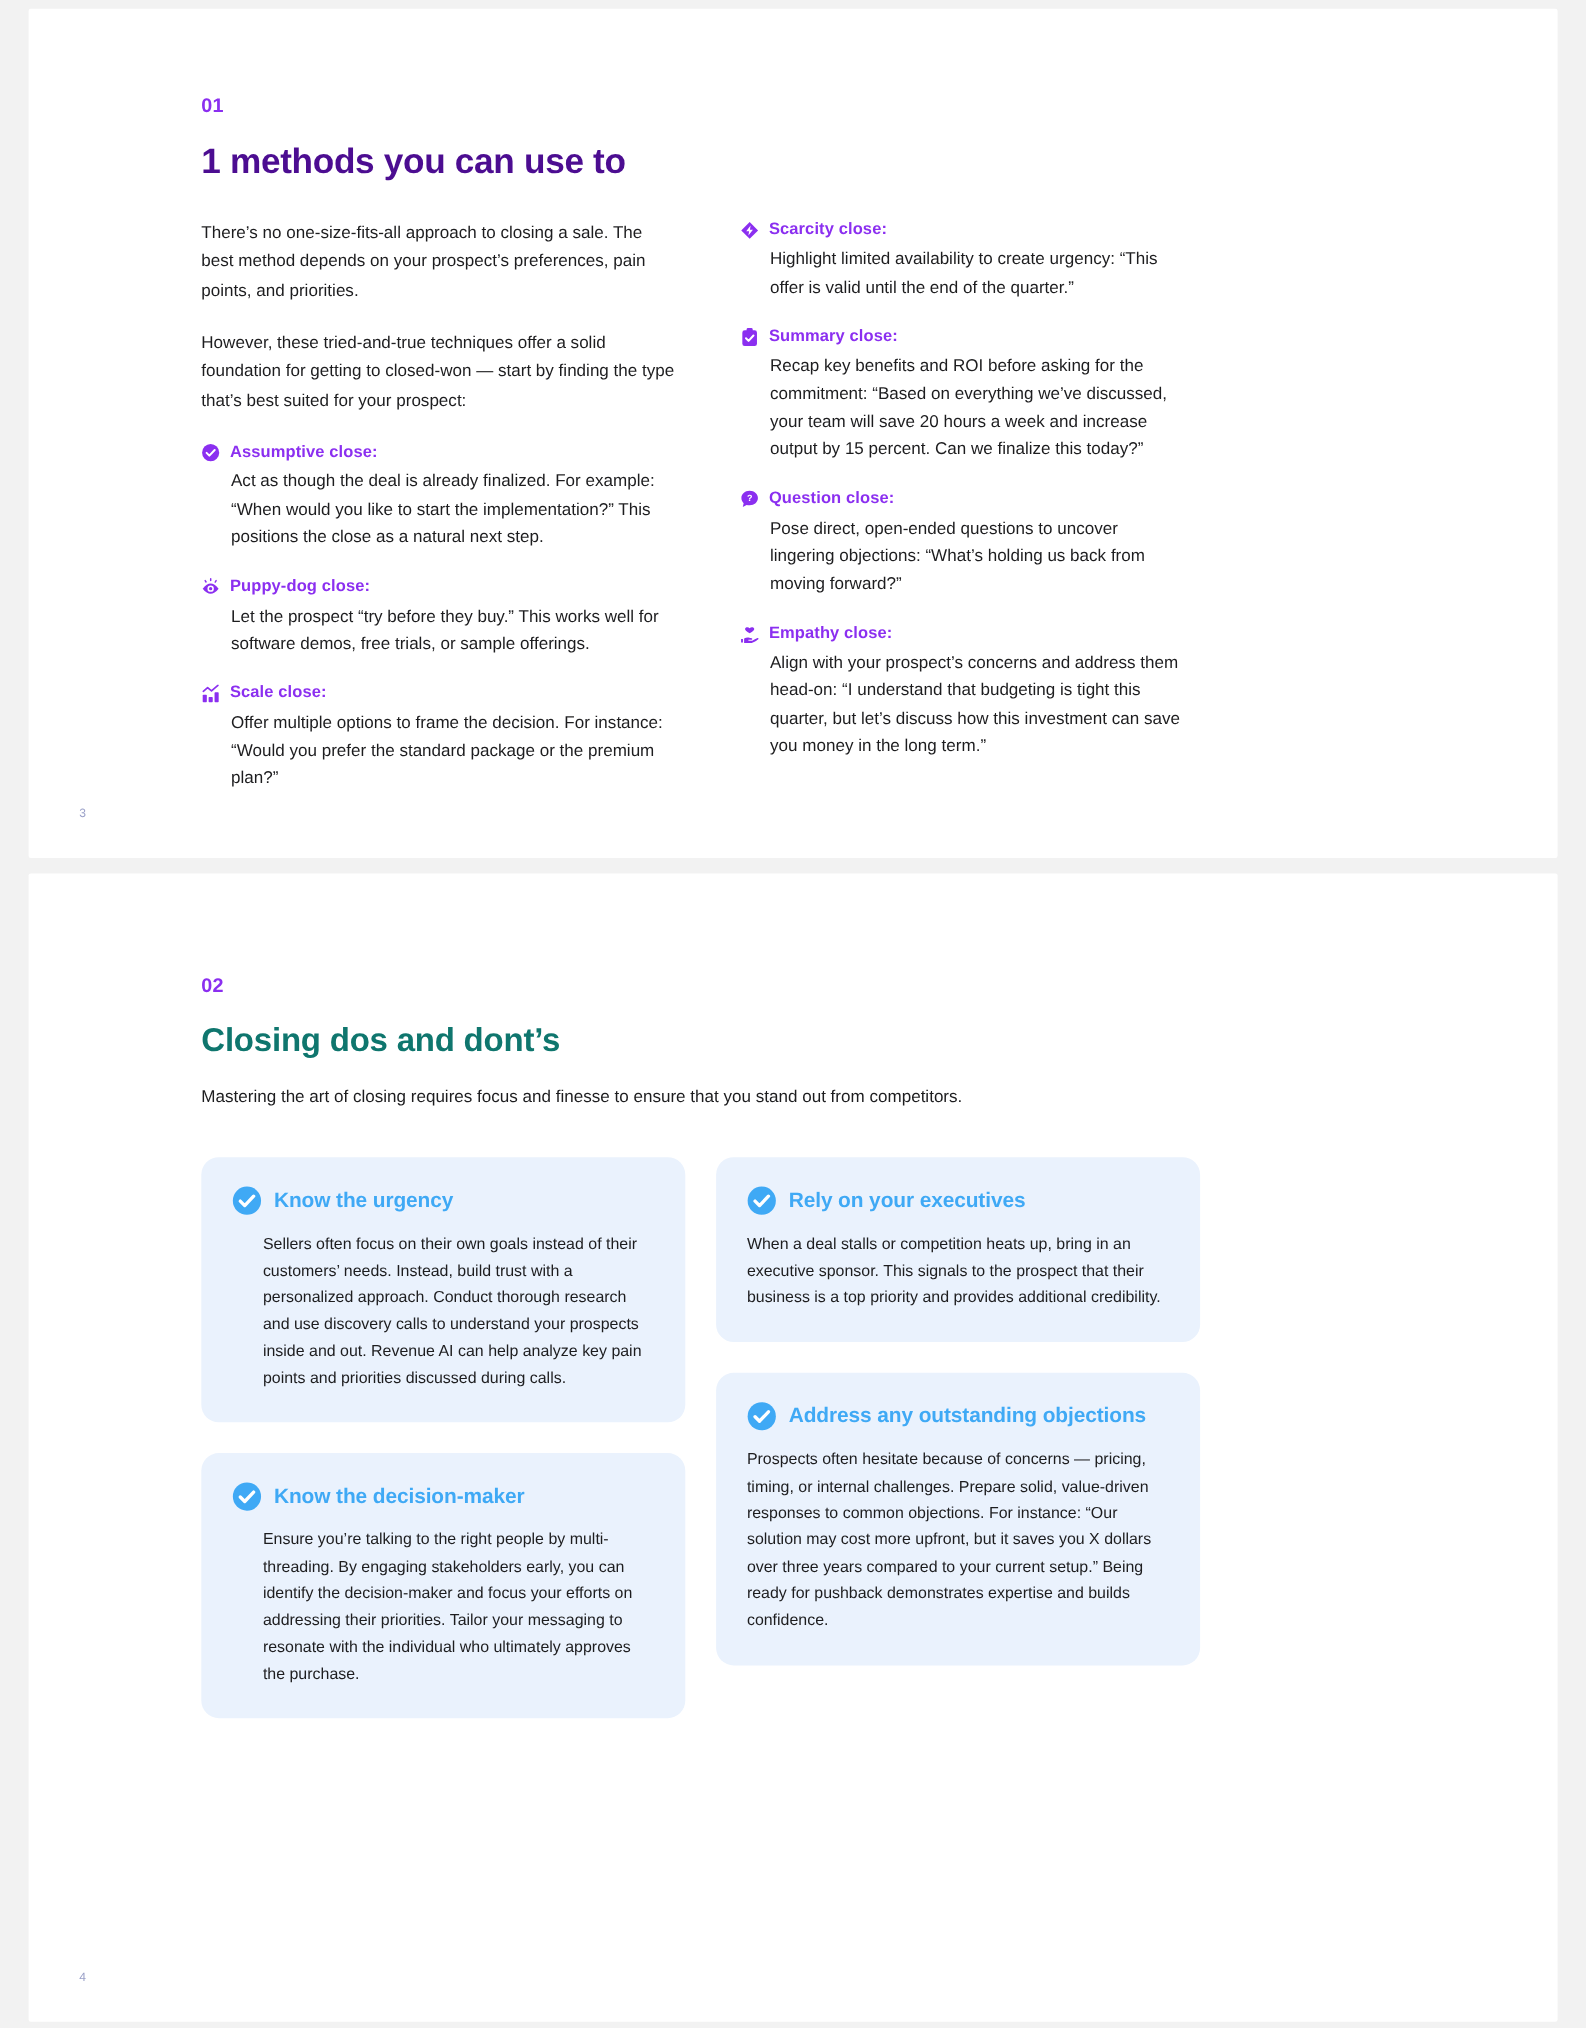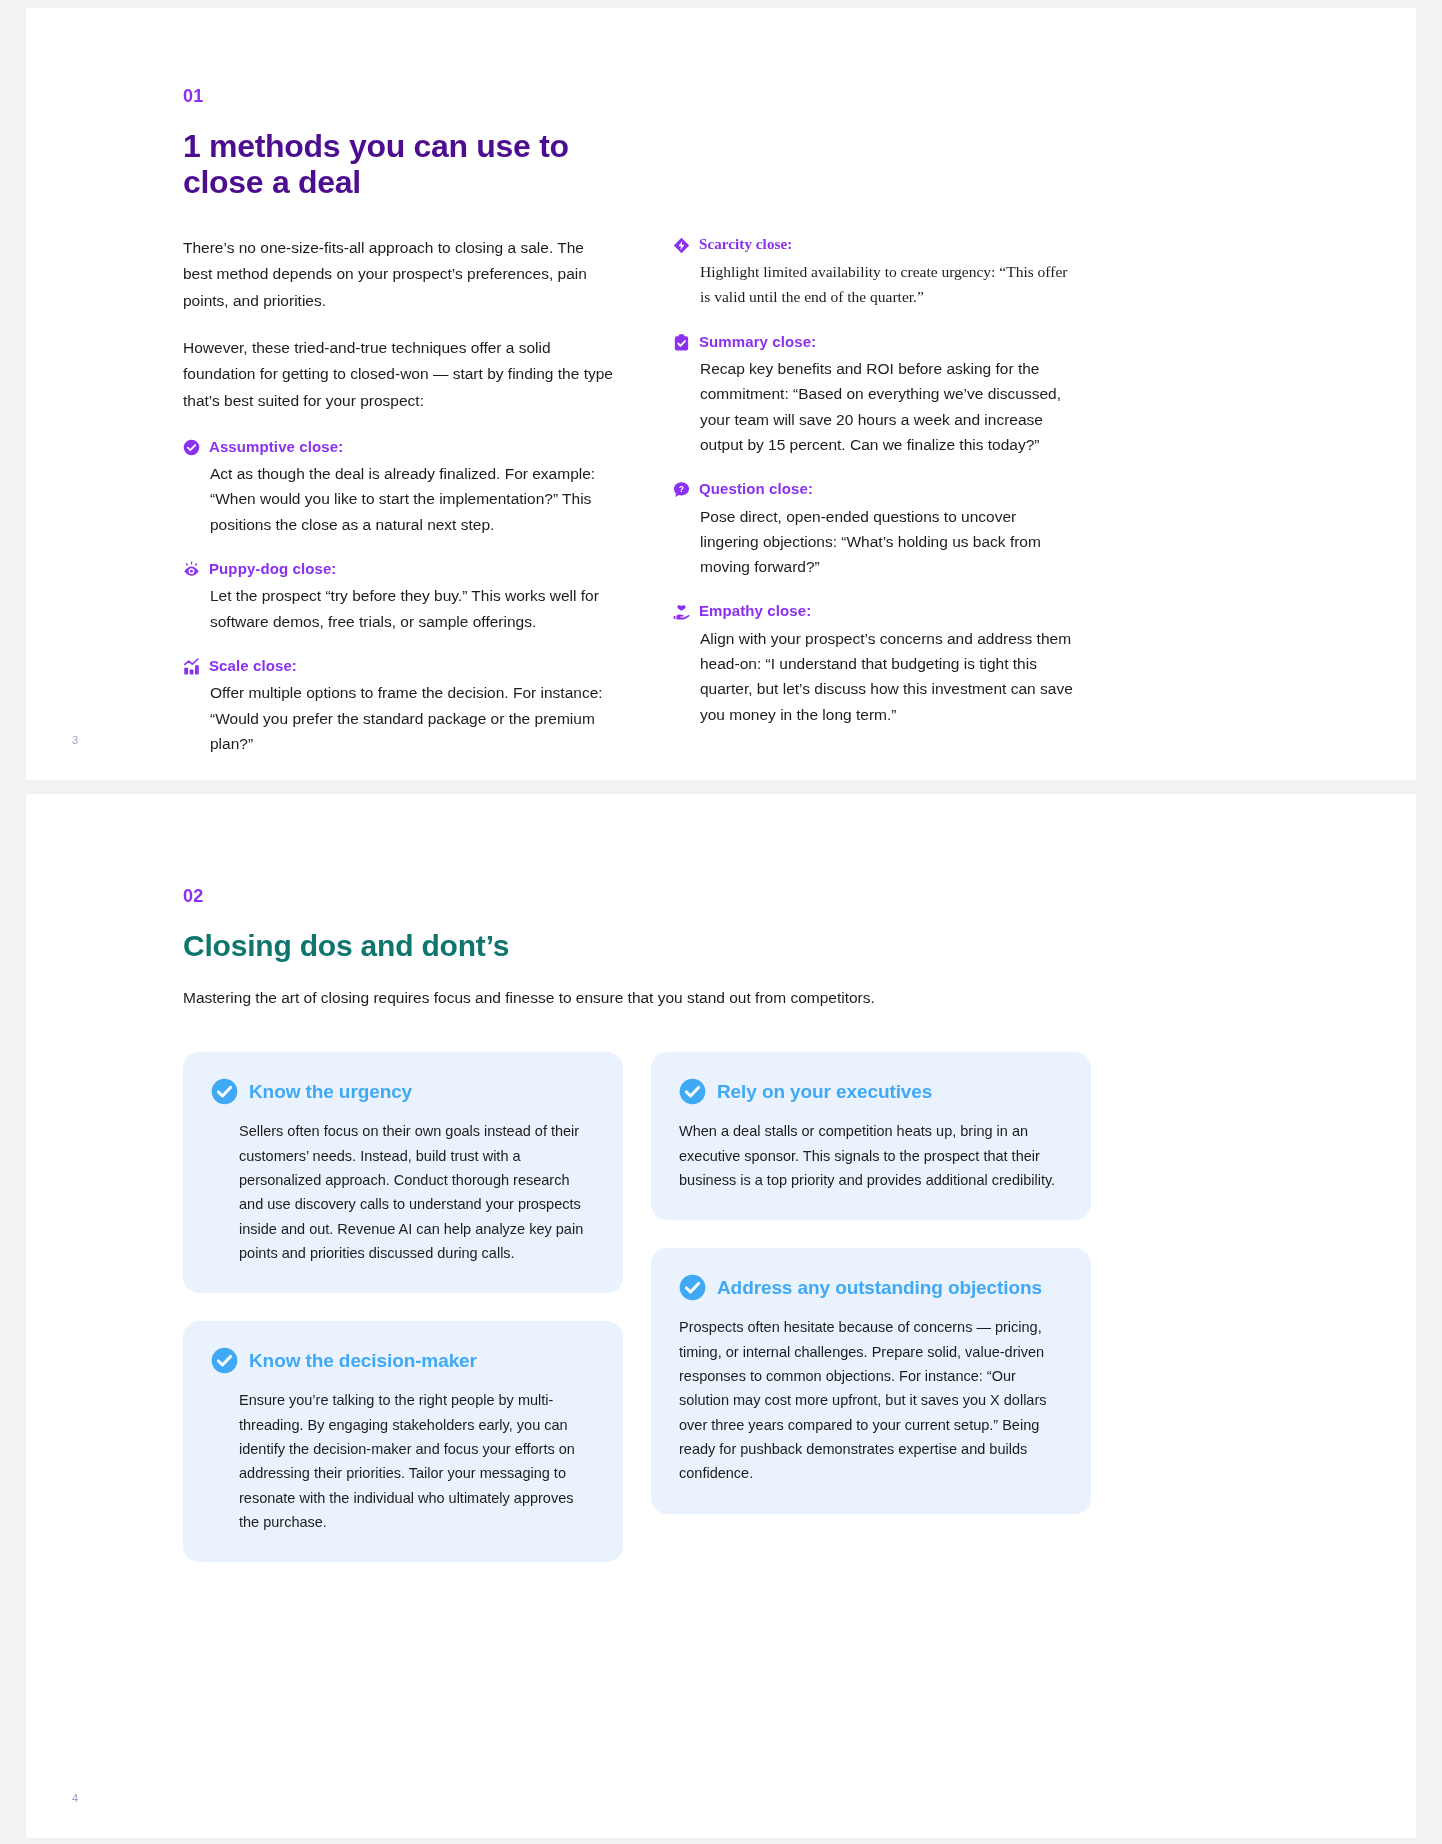--- a/index.html
+++ b/index.html
@@ -110,21 +110,21 @@
   }
 
   .method-body {
     color: #1d1d1f;
     font-size: 15.5px;
     line-height: 1.63;
     padding-left: 27px;
     margin-top: 5px;
   }
 
-  .col-right .method:first-child { margin-top: 0; font-family: Liberation Serif, serif; }
+  .col-right .method:first-child { margin-top: 0; }
 
   
   .p2-inner { padding: 92px 0 0 157px; }
 
   .p2-lead {
     margin-top: 22px;
     color: #1d1d1f;
     font-size: 15.5px;
     line-height: 1.65;
   }
@@ -172,21 +172,20 @@
 
 <div class="doc">
 
   <div class="page page-one">
     <div class="p1-inner">
 
       <div class="eyebrow">01</div>
 
       <div class="h1">
         <div>1 methods you can use to</div>
-        <div>close a deal</div>
       </div>
 
       <div class="p1-cols">
 
         <div class="col-left">
 
           <div class="body-text intro-p">There’s no one-size-fits-all approach to closing a sale. The best method depends on your prospect’s preferences, pain points, and priorities.</div>
           <div class="body-text">However, these tried-and-true techniques offer a solid foundation for getting to closed-won — start by finding the type that’s best suited for your prospect:</div>
 
           <div class="method">

